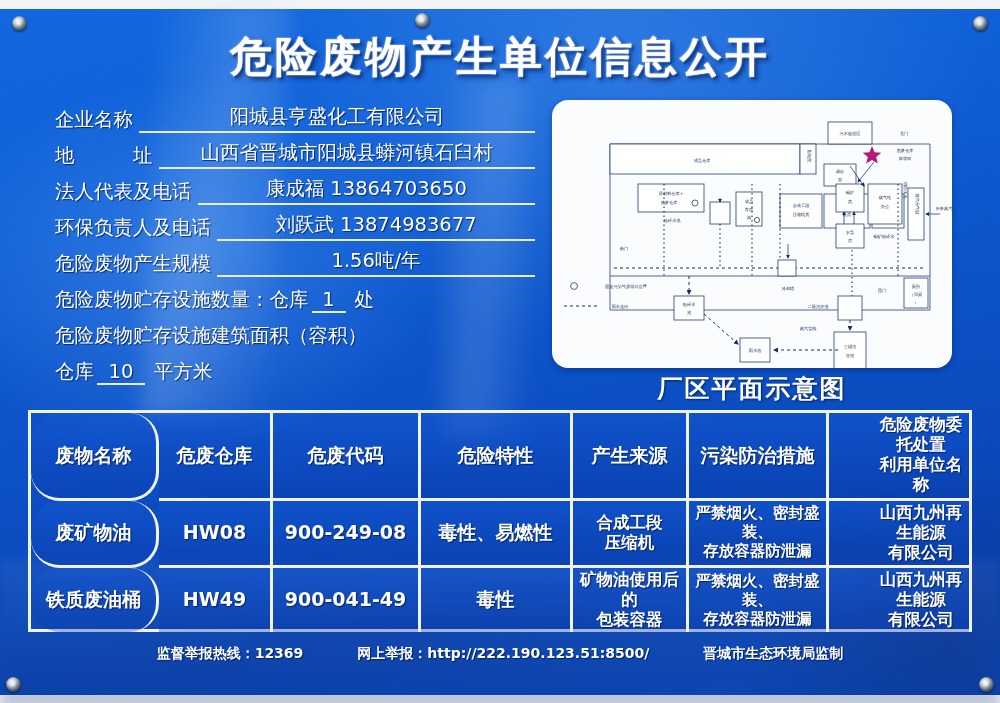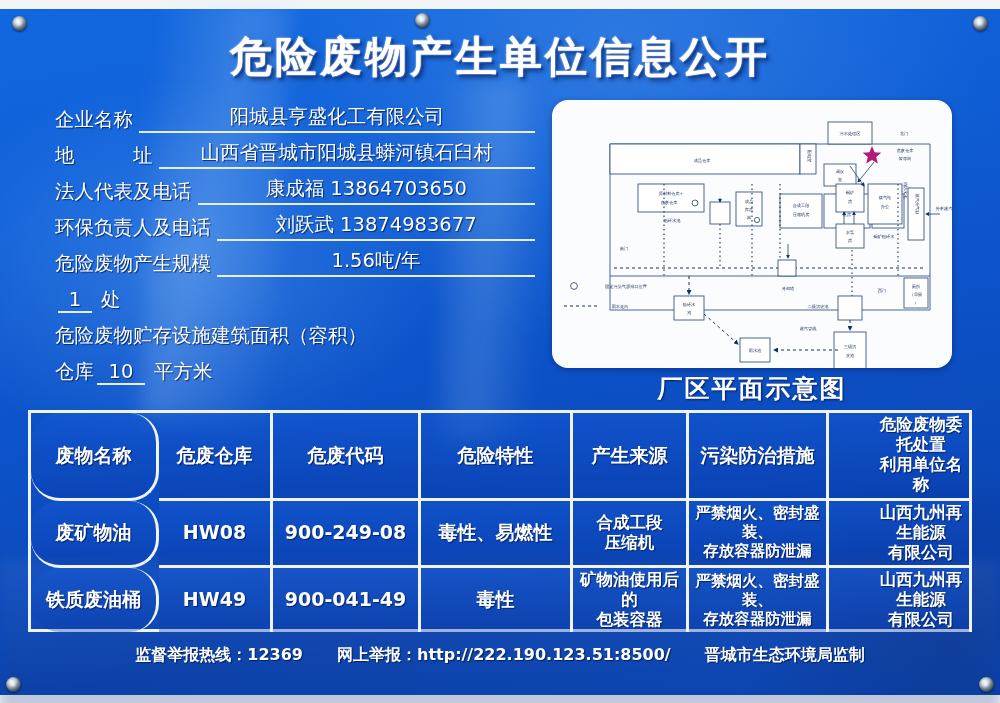--- a/index.html
+++ b/index.html
@@ -148,22 +148,22 @@
   .c1 { flex: 0 0 114px; }
   .c2 { flex: 0 0 148px; }
   .c3 { flex: 0 0 152px; }
   .c4 { flex: 0 0 116px; }
   .c5 { flex: 0 0 140px; }
   .c6 { flex: 1 1 auto; padding-left: 47px; }
 
   
   .footer {
     position: absolute; left: 0; top: 645px; width: 1000px;
-    display: flex; justify-content: center; gap: 34px;
-    color: #ffffff; font-size: 16px; font-weight: 600;
+    display: flex; justify-content: center; gap: 54px;
+    color: #ffffff; font-size: 14px; font-weight: 600;
     font-family: "DejaVu Sans", "Liberation Sans", sans-serif;
     text-shadow: 1px 1px 1px rgba(0,25,80,0.85);
   }
 </style>
 </head>
 <body>
 
 <div id="board">
 
   <div class="top-strip"></div>
@@ -202,20 +202,21 @@
       <span class="lbl">环保负责人及电话</span>
       <span class="fill">刘跃武 13874983677</span>
     </div>
 
     <div class="info-row">
       <span class="lbl">危险废物产生规模</span>
       <span class="fill">1.56吨/年</span>
     </div>
 
     <div class="info-row plain">
+      <span class="lbl">危险废物贮存设施数量：仓库</span>
       <span class="fill narrow">1</span>
       <span class="tail">处</span>
     </div>
 
     <div class="info-row plain">
       <span class="lbl">危险废物贮存设施建筑面积（容积）</span>
     </div>
 
     <div class="info-row plain">
       <span class="lbl">仓库</span>

